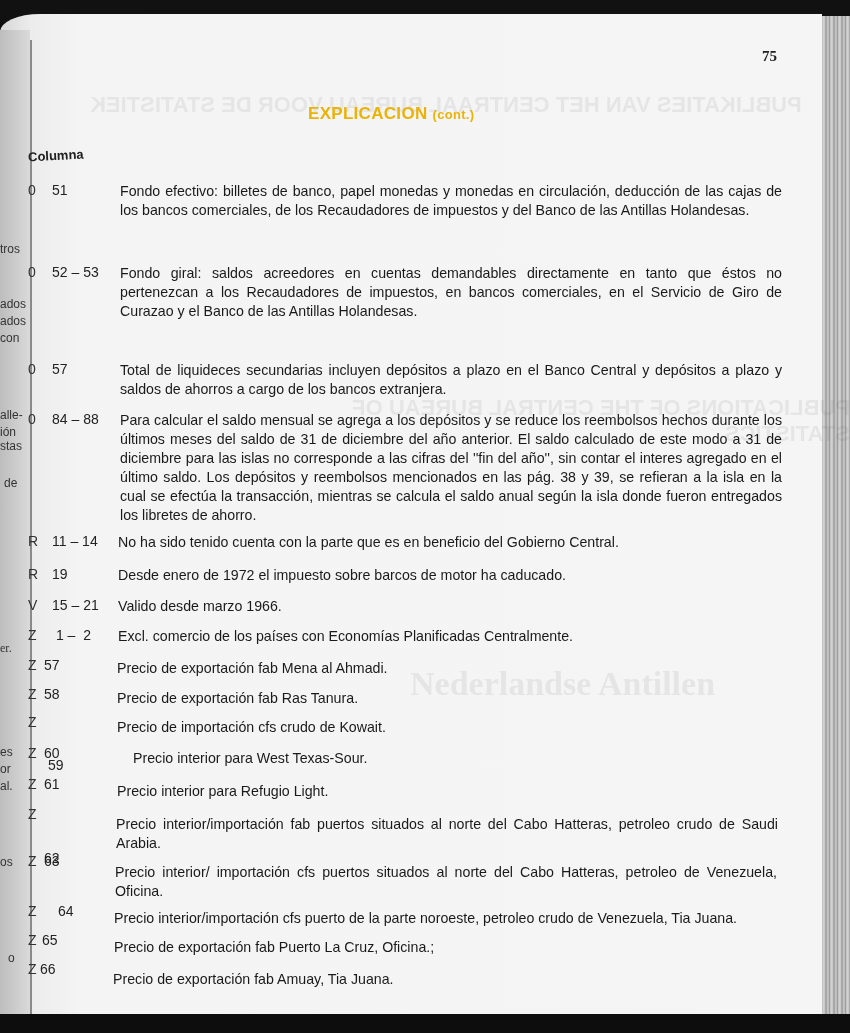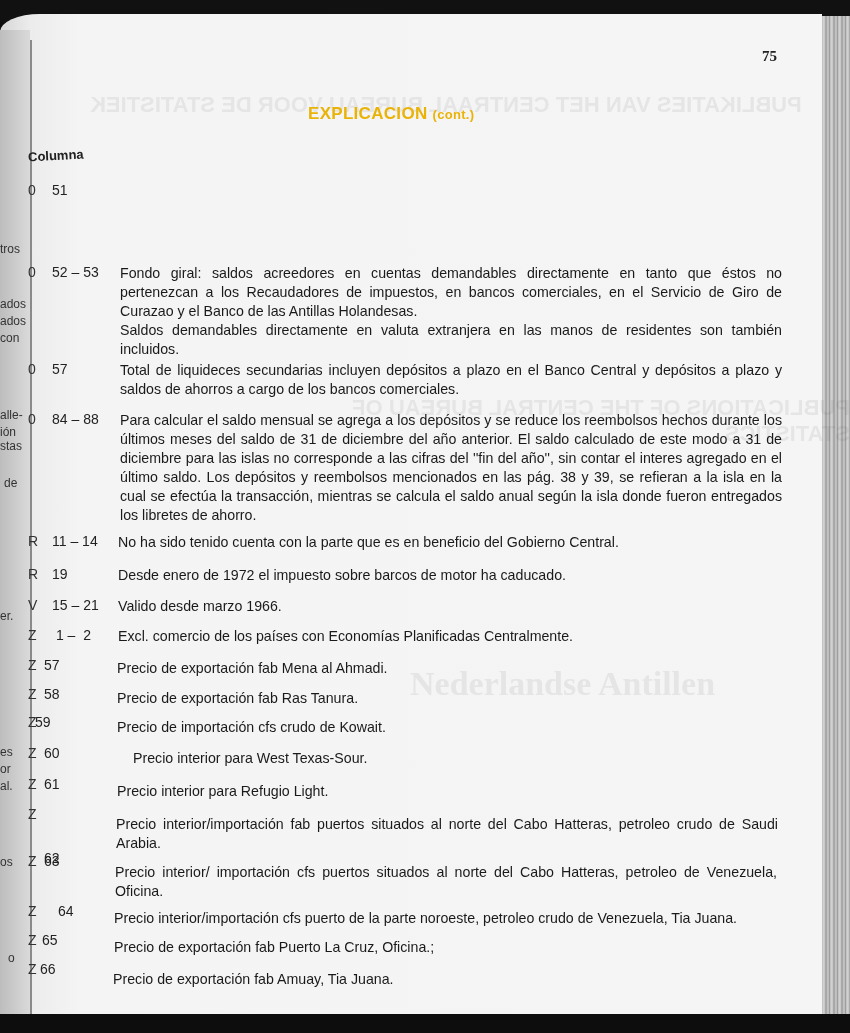--- a/index.html
+++ b/index.html
@@ -81,55 +81,55 @@
 <div class="bleed" style="left:410px;top:665px;font-size:34px;font-family:'Liberation Serif',serif;">Nederlandse Antillen</div>
 
 <div class="ghost-fragment" style="top:242px;">tros</div>
 <div class="ghost-fragment" style="top:297px;">ados</div>
 <div class="ghost-fragment" style="top:314px;">ados</div>
 <div class="ghost-fragment" style="top:331px;">con</div>
 <div class="ghost-fragment" style="top:391px;margin-top:48px;">stas</div>
 <div class="ghost-fragment" style="top:408px;">alle-</div>
 <div class="ghost-fragment" style="top:425px;">ión</div>
 <div class="ghost-fragment" style="top:476px;left:4px;">de</div>
-<div class="ghost-fragment" style="top:609px;">er.</div>
+<div class="ghost-fragment" style="top:641px;font-family:Liberation Serif, serif;">er.</div>
 <div class="ghost-fragment" style="top:745px;">es</div>
 <div class="ghost-fragment" style="top:762px;">or</div>
 <div class="ghost-fragment" style="top:779px;">al.</div>
 <div class="ghost-fragment" style="top:855px;">os</div>
 <div class="ghost-fragment" style="top:951px;left:8px;">o</div>
 
 <div class="page-number">75</div>
 <div class="page-title">
   <span>EXPLICACION</span>
   <span class="cont">(cont.)</span>
 </div>
 <div class="col-header">Columna</div>
 
 <div class="entry" style="top:182px;">
   <span class="letter">0</span>
   <span class="num">51</span>
   <div class="desc">
+    <p>Fondo efectivo: billetes de banco, papel monedas y monedas en circulación, deducción de las cajas de los bancos comerciales, de los Recaudadores de impuestos y del Banco de las Antillas Holandesas.</p>
   </div>
 </div>
 
 <div class="entry" style="top:264px;">
   <span class="letter">0</span>
   <span class="num">52 – 53</span>
   <div class="desc">
     <p>Fondo giral: saldos acreedores en cuentas demandables directamente en tanto que éstos no pertenezcan a los Recaudadores de impuestos, en bancos comerciales, en el Servicio de Giro de Curazao y el Banco de las Antillas Holandesas.</p>
-    <p>Saldos demandables directamente en valuta extranjera en las manos de residentes son también incluidos.</p>
   </div>
 </div>
 
 <div class="entry" style="top:361px;">
   <span class="letter">0</span>
   <span class="num">57</span>
   <div class="desc">
-    <p>Total de liquideces secundarias incluyen depósitos a plazo en el Banco Central y depósitos a plazo y saldos de ahorros a cargo de los bancos comerciales.</p>
+    <p>Total de liquideces secundarias incluyen depósitos a plazo en el Banco Central y depósitos a plazo y saldos de ahorros a cargo de los bancos extranjera.</p>
   </div>
 </div>
 
 <div class="entry" style="top:411px;">
   <span class="letter">0</span>
   <span class="num">84 – 88</span>
   <div class="desc">
     <p>Para calcular el saldo mensual se agrega a los depósitos y se reduce los reembolsos hechos durante los últimos meses del saldo de 31 de diciembre del año anterior. El saldo calculado de este modo a 31 de diciembre para las islas no corresponde a las cifras del ''fin del año'', sin contar el interes agregado en el último saldo. Los depósitos y reembolsos mencionados en las pág. 38 y 39, se refieran a la isla en la cual se efectúa la transacción, mientras se calcula el saldo anual según la isla donde fueron entregados los libretes de ahorro.</p>
   </div>
 </div>
@@ -177,21 +177,21 @@
 <div class="entry" style="top:686px;">
   <span class="letter">Z</span>
   <span class="num" style="left:44px;">58</span>
   <div class="desc" style="left:117px;top:3px;">
     <p>Precio de exportación fab Ras Tanura.</p>
   </div>
 </div>
 
 <div class="entry" style="top:714px;">
   <span class="letter">Z</span>
-  <span class="num" style="left:35px;">59</span>
+  <span class="num" style="left:48px;margin-top:43px;">59</span>
   <div class="desc" style="left:117px;top:4px;">
     <p>Precio de importación cfs crudo de Kowait.</p>
   </div>
 </div>
 
 <div class="entry" style="top:745px;">
   <span class="letter">Z</span>
   <span class="num" style="left:44px;">60</span>
   <div class="desc" style="left:117px;top:4px;margin-left:16px;">
     <p>Precio interior para West Texas-Sour.</p>

